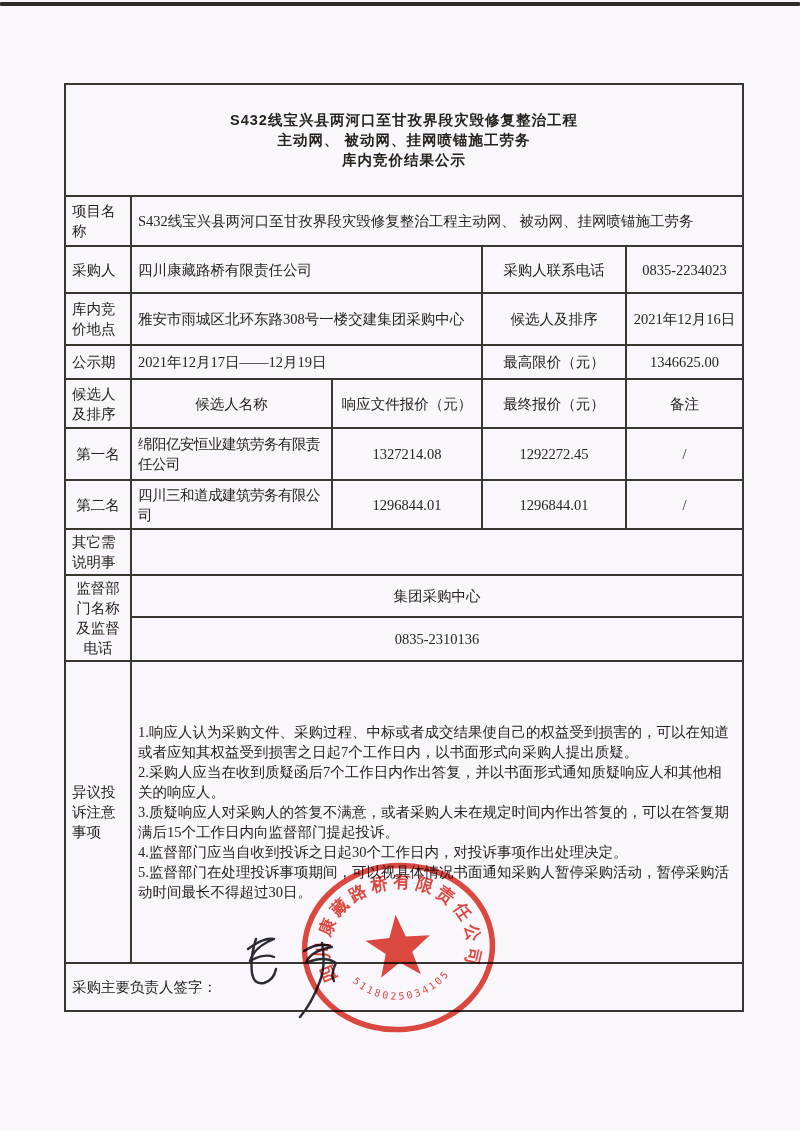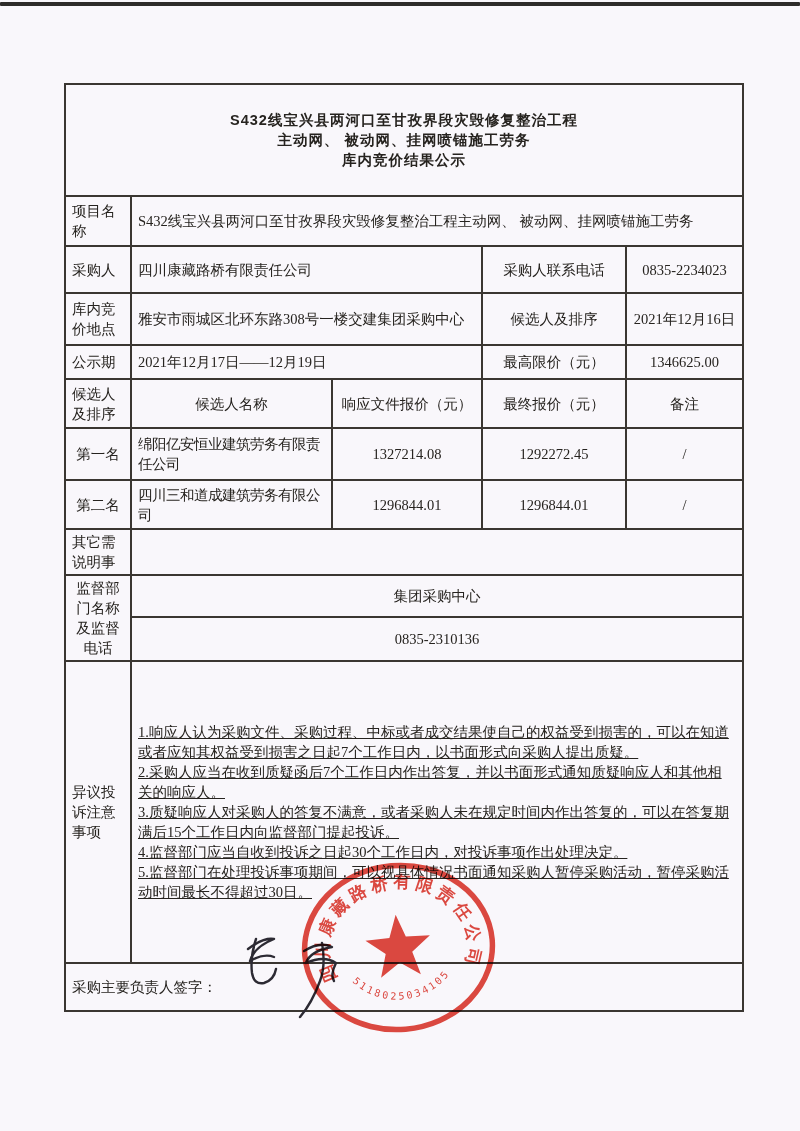--- a/index.html
+++ b/index.html
@@ -29,21 +29,21 @@
     font-family:"Liberation Sans","DejaVu Sans",sans-serif;
     font-weight:bold;font-size:21px;line-height:33px;letter-spacing:1px;
   }
   td.lab{padding:2px 7px;margin-top:8px;}
   td.ctr{text-align:center;padding:2px 2px;}
   td.name{
     text-align:left;padding:2px 1px;
     font-size:12.5px;letter-spacing:-0.5px;margin-top:24px;
   }
   td.small{font-size:14px;}
-  td.notes-cell{padding:4px 8px;line-height:21.5px;text-decoration:underline;}
+  td.notes-cell{padding:4px 8px;line-height:21.5px;}
   .note-p{margin:0;}
   td.sig-row{height:42px;padding-left:12px;font-size:15px;margin-left:24px;}
   .h48{height:44px}.h45{height:41px}.h50{height:46px}.h32{height:28px}
   .h47{height:43px}.hc50{height:46px}.hc47{height:43px}.h38{height:34px}
   .h42{height:38px}.h300{height:296px}
   .stamp-wrap{
     position:absolute;left:296px;top:856px;width:205px;height:183px;
     transform:rotate(-5deg);
     opacity:.92;mix-blend-mode:multiply;pointer-events:none;
   }

